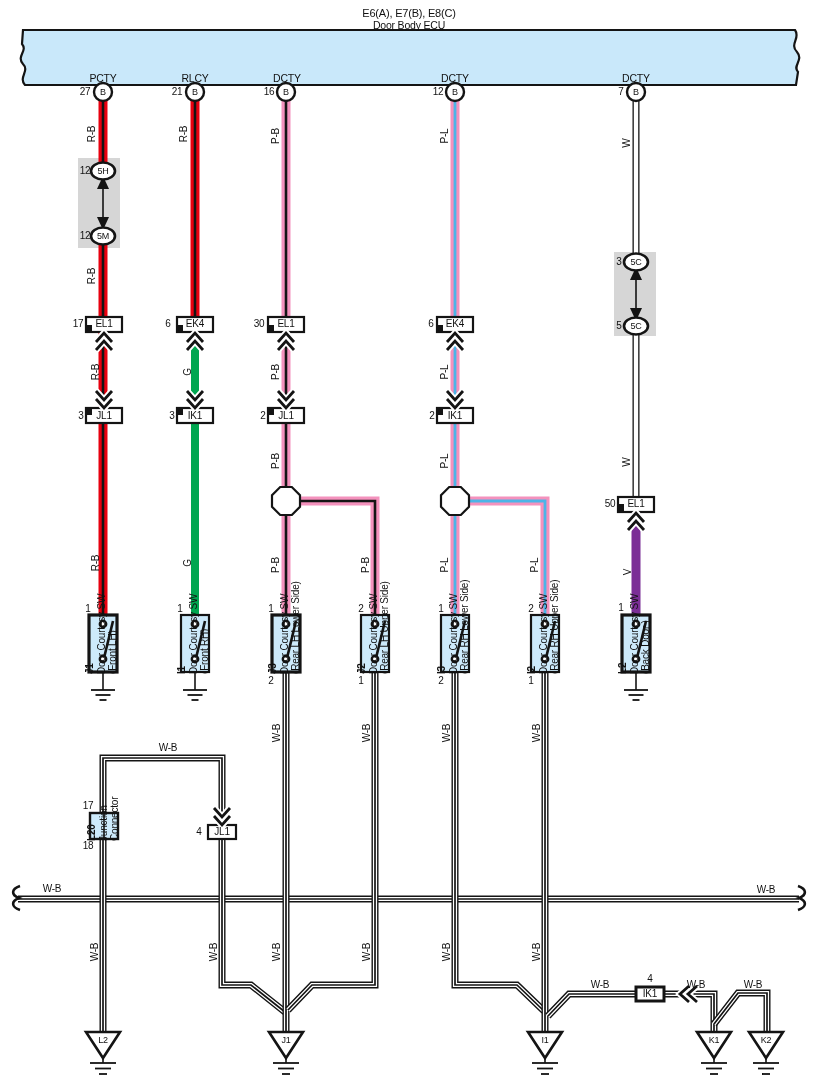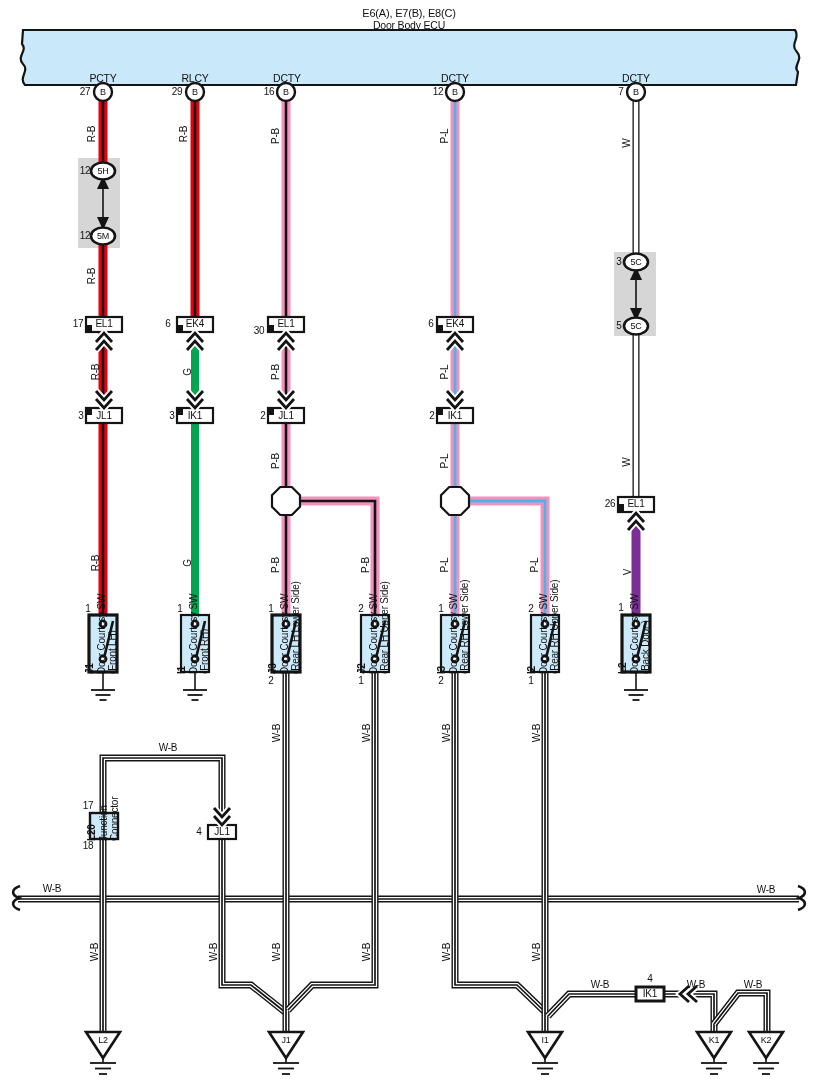--- a/index.html
+++ b/index.html
@@ -328,21 +328,21 @@
 <span class="lab sz10" style="left:409px;top:25px">Door Body ECU</span>
 
 <span class="lab sz10" style="left:103px;top:78px">PCTY</span>
 <span class="lab sz10" style="left:195px;top:78px">RLCY</span>
 <span class="lab sz10" style="left:287px;top:78px">DCTY</span>
 <span class="lab sz10" style="left:455px;top:78px">DCTY</span>
 <span class="lab sz10" style="left:636px;top:78px">DCTY</span>
 
 <span class="lab" style="left:85px;top:92px">27</span>
 <span class="lab bold sz9" style="left:103px;top:92px">B</span>
-<span class="lab" style="left:177px;top:92px">29</span>
+<span class="lab" style="left:177px;top:92px">21</span>
 <span class="lab bold sz9" style="left:195px;top:92px">B</span>
 <span class="lab" style="left:269px;top:92px">16</span>
 <span class="lab bold sz9" style="left:286px;top:92px">B</span>
 <span class="lab" style="left:438px;top:92px">12</span>
 <span class="lab bold sz9" style="left:455px;top:92px">B</span>
 <span class="lab" style="left:621px;top:92px">7</span>
 <span class="lab bold sz9" style="left:636px;top:92px">B</span>
 
 <span class="vlab" style="left:92px;top:134px">R-B</span>
 <span class="vlab" style="left:92px;top:276px">R-B</span>
@@ -371,35 +371,35 @@
 <span class="lab bold sz9" style="left:103px;top:236px">5M</span>
 <span class="lab" style="left:619px;top:262px">3</span>
 <span class="lab bold sz9" style="left:636px;top:262px">5C</span>
 <span class="lab" style="left:619px;top:326px">5</span>
 <span class="lab bold sz9" style="left:636px;top:326px">5C</span>
 
 <span class="lab" style="left:78px;top:324px">17</span>
 <span class="lab" style="left:104px;top:324px">EL1</span>
 <span class="lab" style="left:168px;top:324px">6</span>
 <span class="lab" style="left:195px;top:324px">EK4</span>
-<span class="lab" style="left:259px;top:331px">30</span>
+<span class="lab" style="left:259px;top:324px">30</span>
 <span class="lab" style="left:286px;top:324px">EL1</span>
 <span class="lab" style="left:431px;top:324px">6</span>
 <span class="lab" style="left:455px;top:324px">EK4</span>
 
 <span class="lab" style="left:81px;top:416px">3</span>
 <span class="lab" style="left:104px;top:416px">JL1</span>
 <span class="lab" style="left:172px;top:416px">3</span>
 <span class="lab" style="left:195px;top:416px">IK1</span>
 <span class="lab" style="left:263px;top:416px">2</span>
 <span class="lab" style="left:286px;top:416px">JL1</span>
 <span class="lab" style="left:432px;top:416px">2</span>
 <span class="lab" style="left:455px;top:416px">IK1</span>
 
-<span class="lab" style="left:610px;top:504px">26</span>
+<span class="lab" style="left:610px;top:504px">50</span>
 <span class="lab" style="left:636px;top:504px">EL1</span>
 
 <span class="lab" style="left:88px;top:609px">1</span>
 <span class="lab" style="left:180px;top:609px">1</span>
 <span class="lab" style="left:271px;top:609px">1</span>
 <span class="lab" style="left:271px;top:681px">2</span>
 <span class="lab" style="left:361px;top:609px">2</span>
 <span class="lab" style="left:361px;top:681px">1</span>
 <span class="lab" style="left:441px;top:609px">1</span>
 <span class="lab" style="left:441px;top:681px">2</span>

